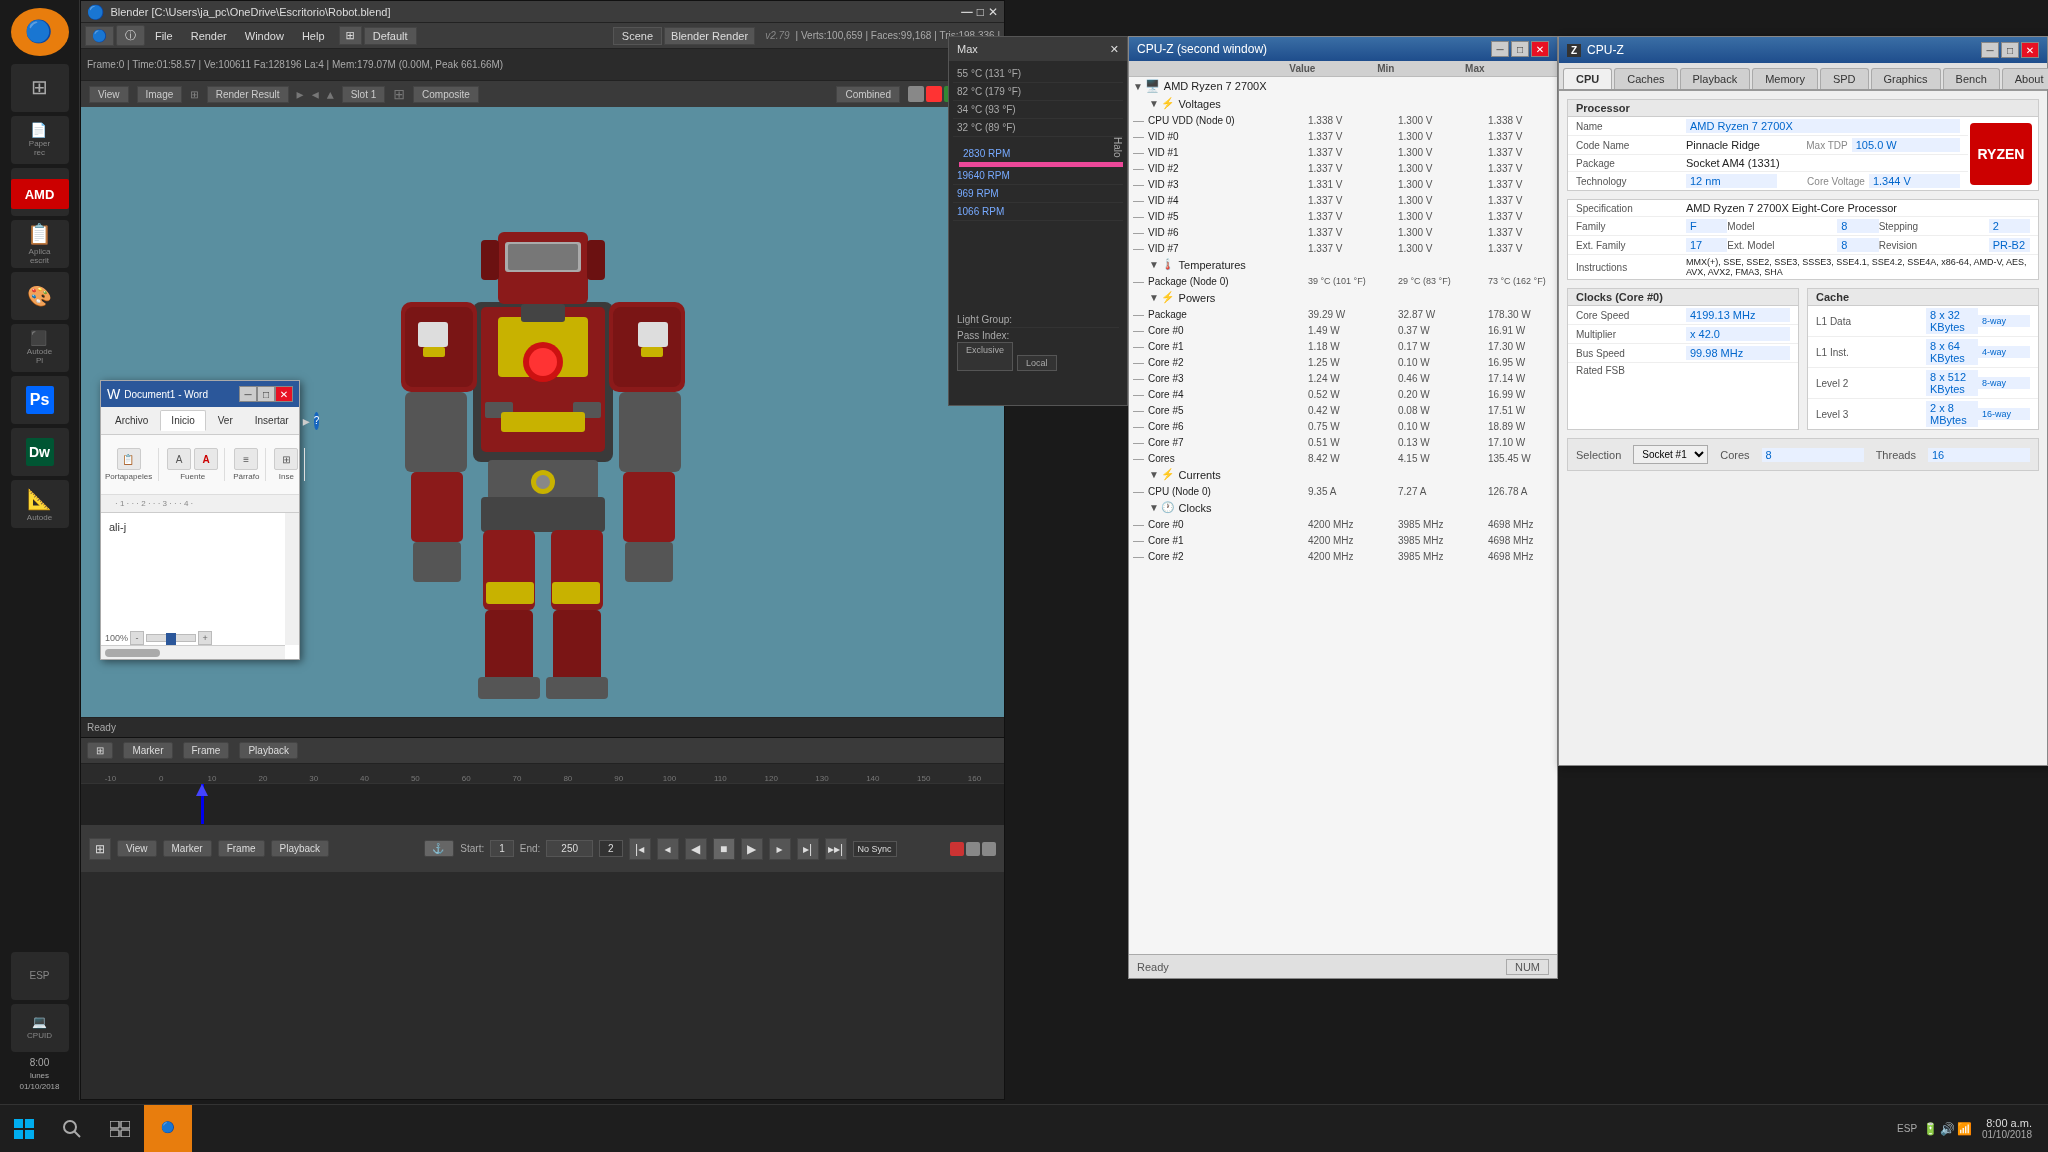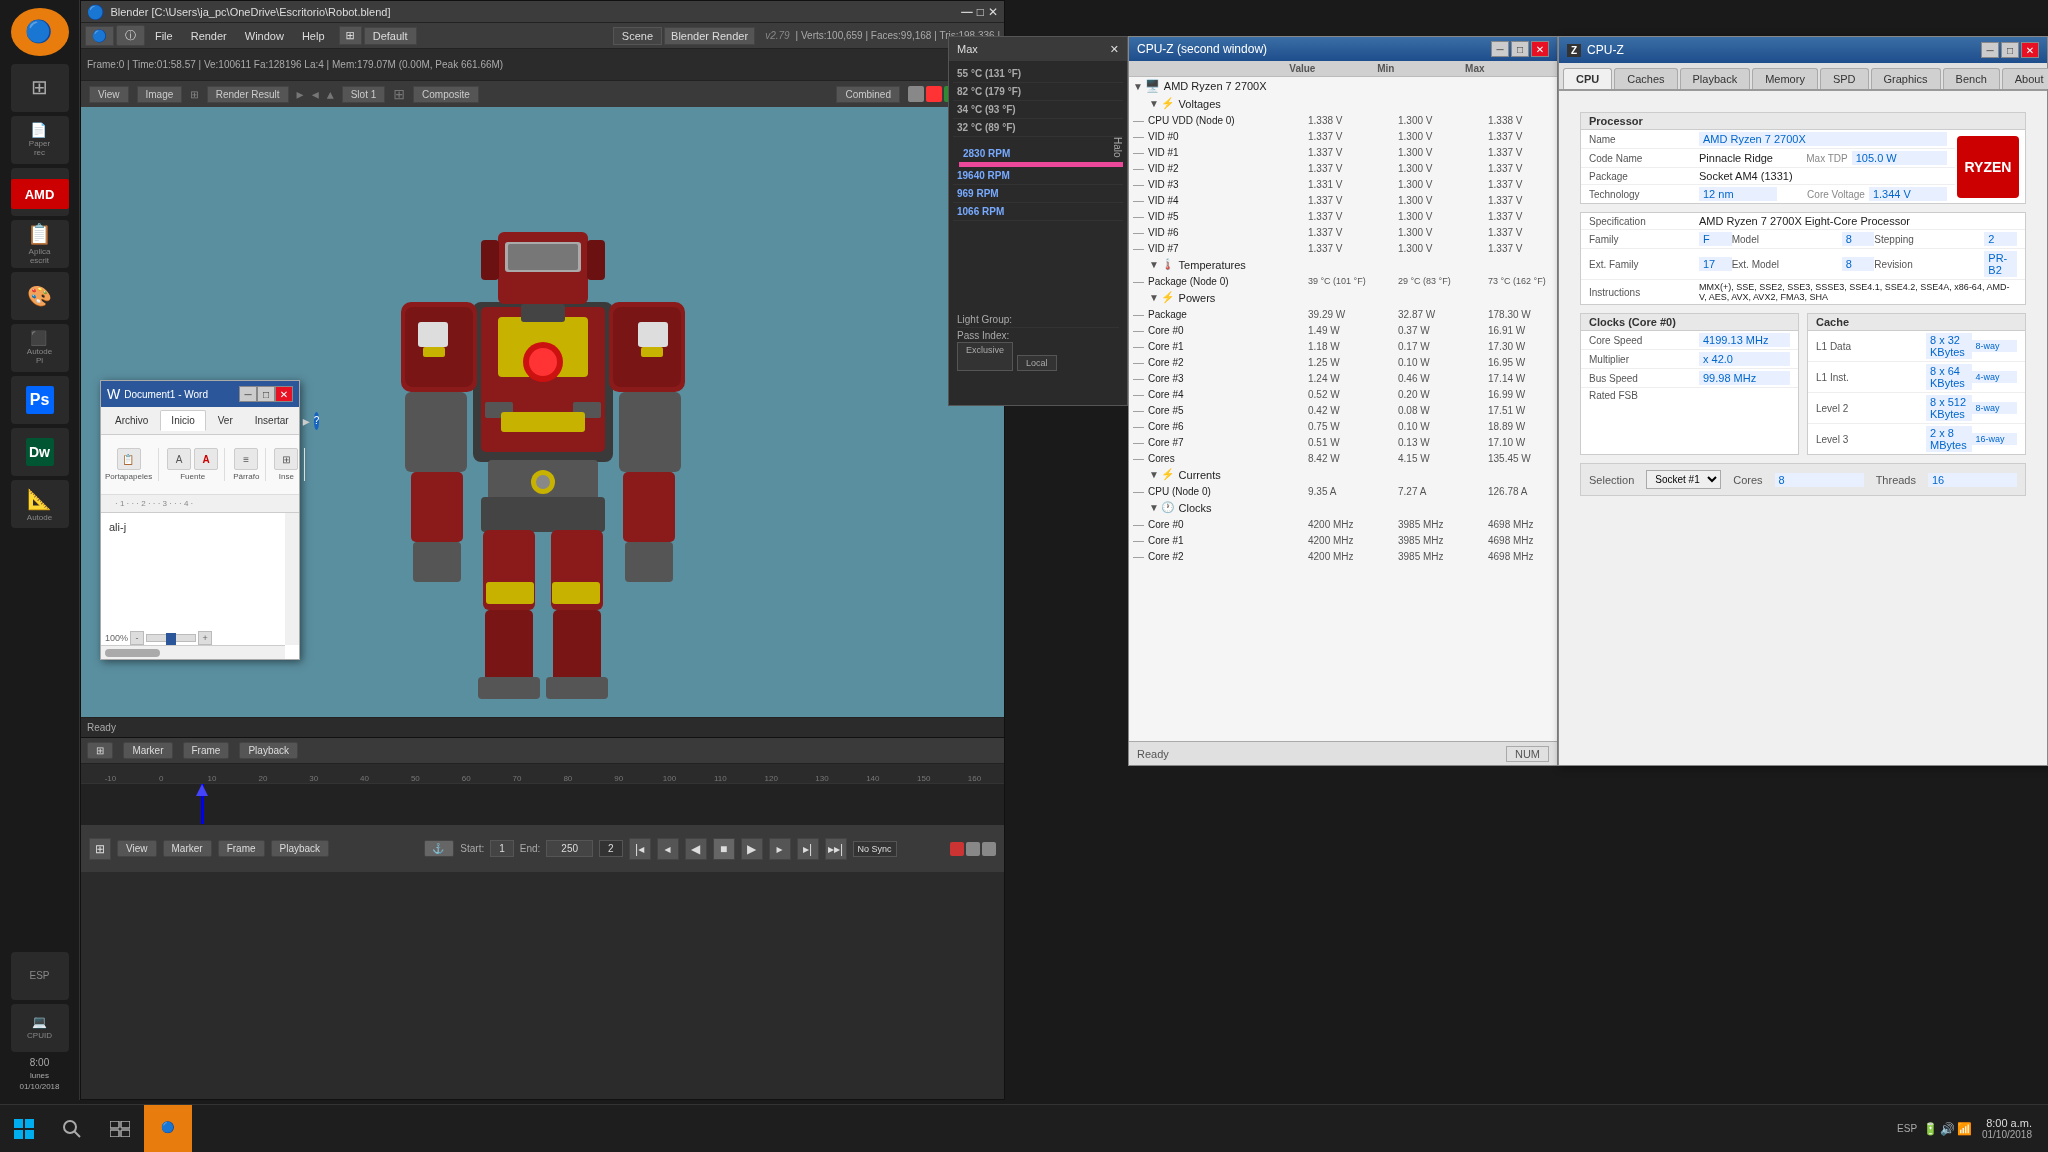--- a/index.html
+++ b/index.html
@@ -303,21 +303,21 @@
       margin-right: 2px;
       border-radius: 3px 3px 0 0;
     }
     .cpuz-tab.active {
       background: #f0f0f0;
       font-weight: bold;
     }
 
     #cpuz-body {
       background: #f0f0f0;
-      padding: 21px;
+      padding: 8px;
       overflow-y: auto;
       height: calc(100% - 90px);
     }
 
     .cpuz-section {
       margin-bottom: 8px;
       background: white;
       border: 1px solid #ccc;
     }
 
@@ -1018,21 +1018,21 @@
       </select>
       <span style="color:#555;font-size:11px;">Cores</span>
       <span class="cpuz-value blue">8</span>
       <span style="color:#555;font-size:11px;">Threads</span>
       <span class="cpuz-value blue">16</span>
     </div>
   </div>
 
 </div>
 
-<div style="position:absolute;top:36px;right:490px;width:430px;height:730px;background:#f5f5f5;border:1px solid #888;z-index:58;overflow:hidden;margin-left:43px;">
+<div style="position:absolute;top:36px;right:490px;width:430px;height:943px;background:#f5f5f5;border:1px solid #888;z-index:58;overflow:hidden;margin-left:43px;">
   <div style="height:24px;background:linear-gradient(to bottom,#3a6ea5,#1e4d8c);display:flex;align-items:center;padding:0 8px;color:white;font-size:12px;justify-content:space-between;">
     <span>CPU-Z (second window)</span>
     <div style="display:flex;gap:2px;">
       <span class="win-btn">─</span>
       <span class="win-btn">□</span>
       <span class="win-btn" style="background:#e81123;color:white;">✕</span>
     </div>
   </div>
 
   <div style="overflow-y:auto;height:calc(100%-24px);background:#f5f5f5;">
@@ -1333,21 +1333,21 @@
     <span style="flex:1;"></span>
     <span style="background:#e0e0e0;border:1px solid #aaa;padding:1px 8px;cursor:pointer;">NUM</span>
   </div>
 </div>
 
 <div style="position:absolute;top:36px;right:920px;width:180px;height:370px;background:#2a2a2a;border:1px solid #555;z-index:57;">
   <div style="height:24px;background:#3a3a3a;display:flex;align-items:center;padding:0 8px;color:#ddd;font-size:11px;justify-content:space-between;">
     <span>Max</span>
     <span style="cursor:pointer;">✕</span>
   </div>
-  <div style="padding:4px;font-weight:bold;">
+  <div style="padding:4px;">
     <div style="color:#aaa;font-size:10px;padding:3px 4px;border-bottom:1px solid #333;">55 °C (131 °F)</div>
     <div style="color:#aaa;font-size:10px;padding:3px 4px;border-bottom:1px solid #333;">82 °C (179 °F)</div>
     <div style="color:#aaa;font-size:10px;padding:3px 4px;border-bottom:1px solid #333;">34 °C (93 °F)</div>
     <div style="color:#aaa;font-size:10px;padding:3px 4px;border-bottom:1px solid #333;">32 °C (89 °F)</div>
     <div style="height:8px;"></div>
     <div style="color:#7af;font-size:10px;padding:3px 4px;border-bottom:5px solid #ec4899;margin-left:6px;">2830 RPM</div>
     <div style="color:#7af;font-size:10px;padding:3px 4px;border-bottom:1px solid #333;">19640 RPM</div>
     <div style="color:#7af;font-size:10px;padding:3px 4px;border-bottom:1px solid #333;">969 RPM</div>
     <div style="color:#7af;font-size:10px;padding:3px 4px;border-bottom:1px solid #333;">1066 RPM</div>
   </div>

